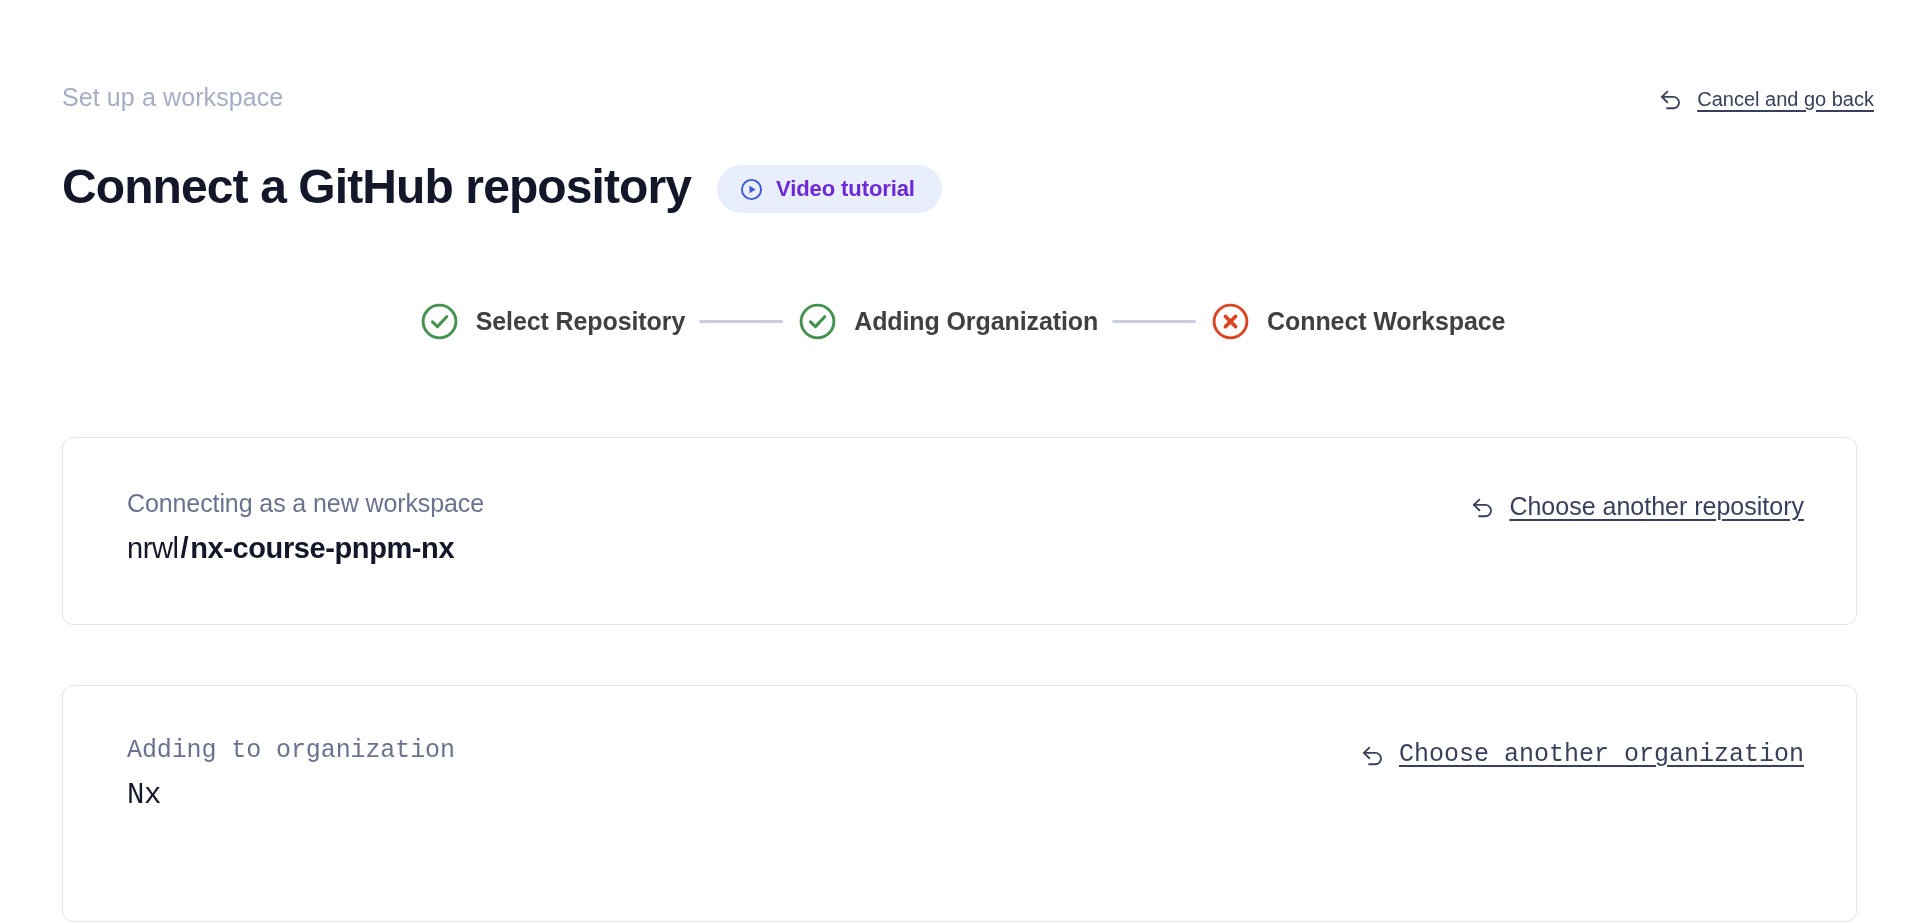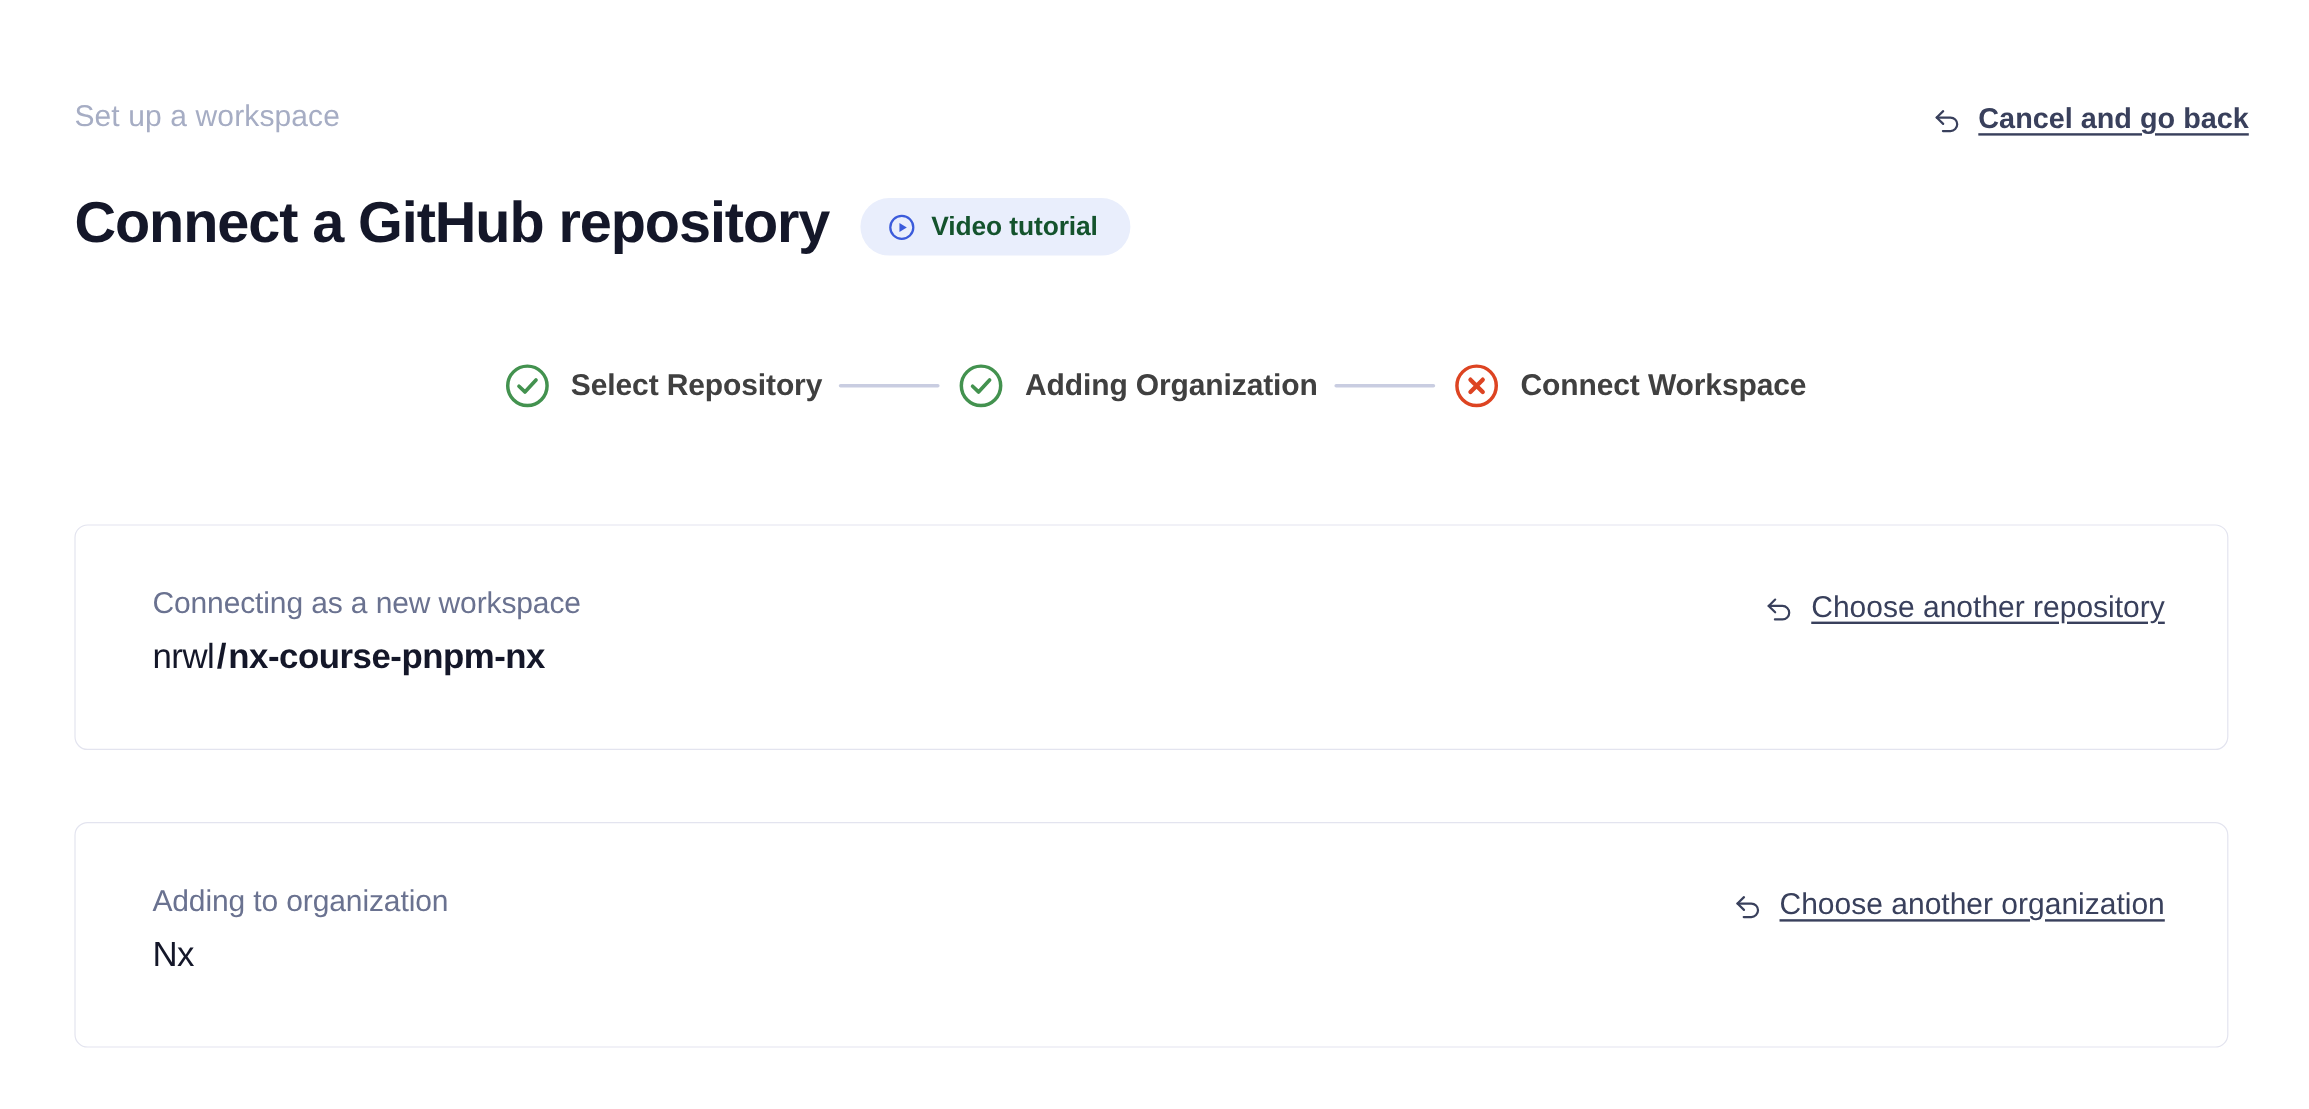--- a/index.html
+++ b/index.html
@@ -53,45 +53,44 @@
     background: #e9eefc;
     border-radius: 999px;
     padding: 11px 27px 11px 22px;
     cursor: pointer;
     border: none;
     margin-top: 4px;
   }
   .video-badge .label {
     font-size: 22px;
     font-weight: 700;
-    color: #14532d;
+    color: #6d28d9;
     letter-spacing: -0.1px;
     white-space: nowrap;
   }
   .play-icon { display:block; width:25px; height:25px; flex: 0 0 auto; }
 
   
   .cancel-link {
     position: absolute;
     right: 50px;
     top: 86px;
     display: inline-flex;
     align-items: center;
     gap: 13px;
     cursor: pointer;
     text-decoration: none;
   }
   .cancel-link .link-text {
-    font-size: 24px;
+    font-size: 20px;
     color: #39405c;
     text-decoration: underline;
     text-underline-offset: 4px;
     text-decoration-thickness: 1.5px;
     white-space: nowrap;
-    font-weight: bold;
   }
   .undo-icon { display:block; width:26px; height:26px; flex:0 0 auto; }
 
   
   .stepper {
     position: absolute;
     left: 0; right: 0;
     top: 301px;
     display: flex;
     align-items: center;
@@ -122,21 +121,21 @@
   
   .card {
     position: absolute;
     left: 62px;
     width: 1795px;
     border: 1px solid #e3e4ef;
     border-radius: 11px;
     background: #ffffff;
   }
   #card-repo { top: 437px; height: 188px; }
-  #card-org  { top: 685px; height: 188px; }
+  #card-org  { top: 685px; height: 237px; font-family: Liberation Mono, monospace; }
 
   .card-inner {
     position: absolute;
     left: 64px;
     right: 52px;
     top: 50px;
     display: flex;
     align-items: flex-start;
     justify-content: space-between;
   }

